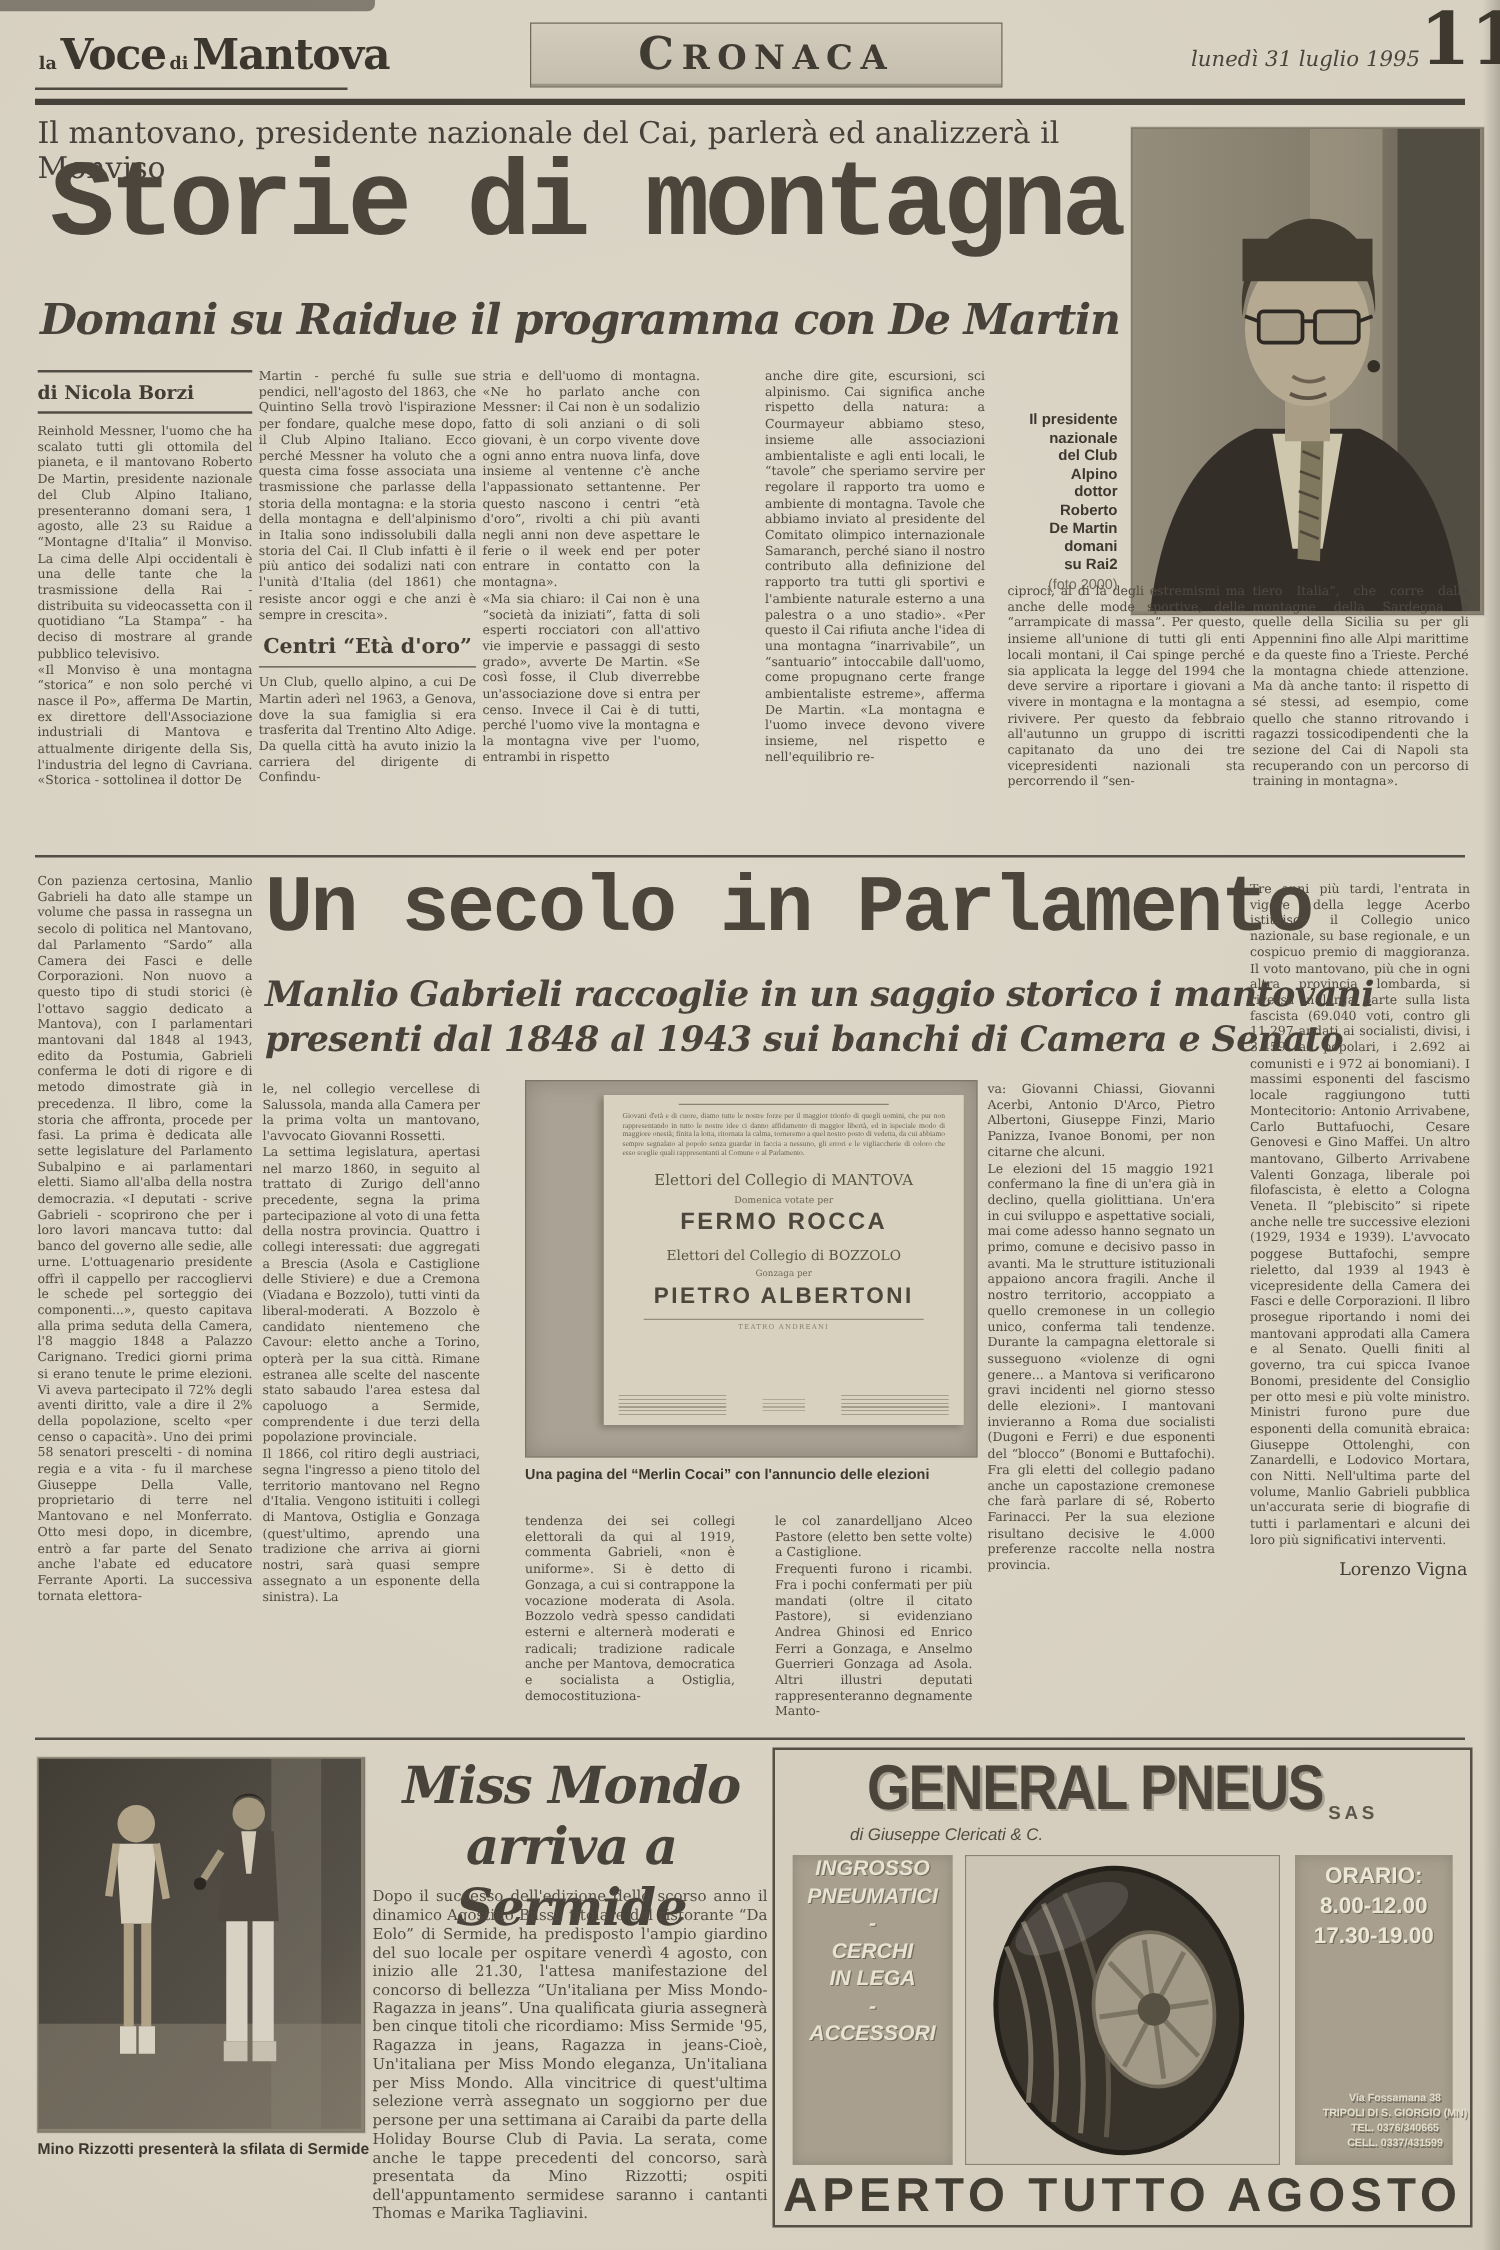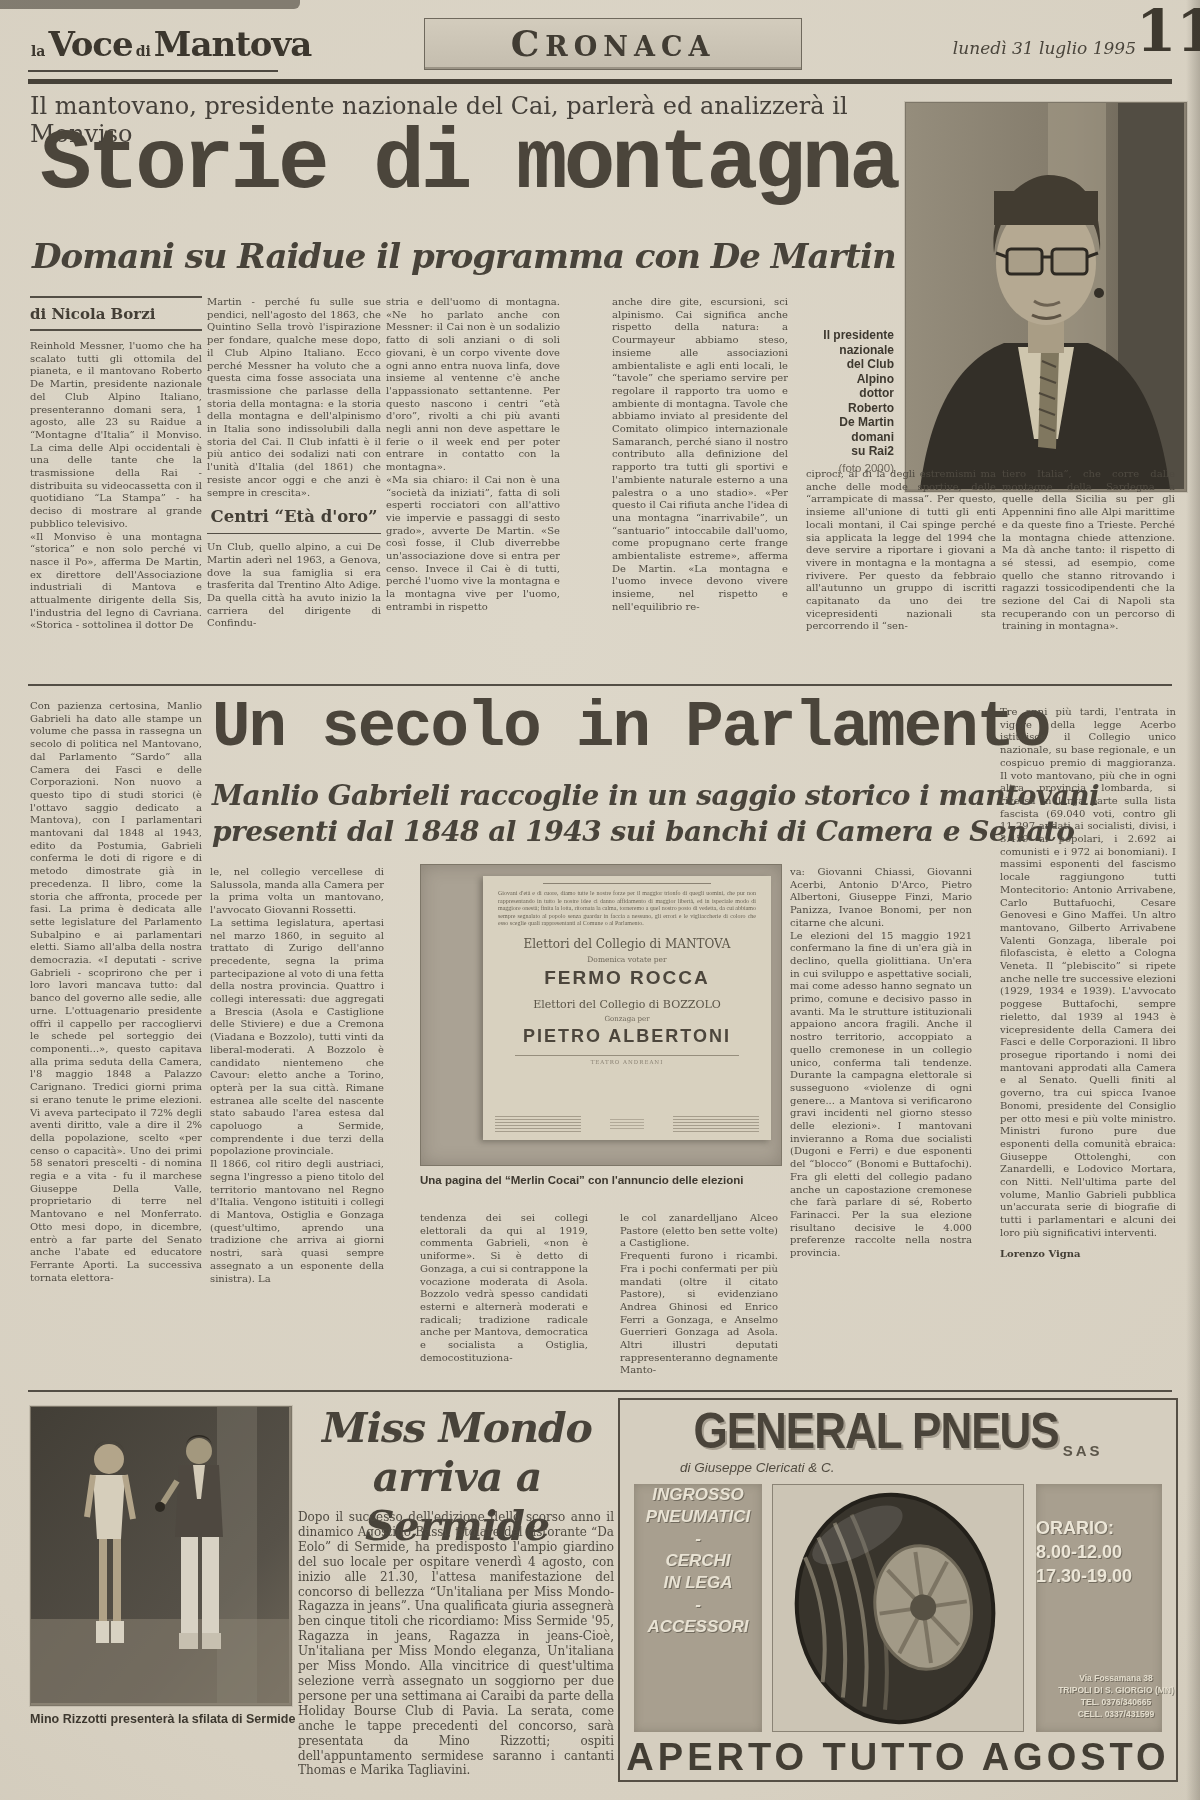--- a/index.html
+++ b/index.html
@@ -43,21 +43,21 @@
     border-bottom:1.5px solid #534e45;padding:8px 0 7px;margin-bottom:7px;}
   .photo-frame{position:absolute;border:1px solid #7d7668;background:#8a8273;box-shadow:0 0 0 1px #c5beaf;}
   .caption1{left:788px;top:328px;width:106px;text-align:right;font-size:12px;line-height:14.5px;white-space:pre-line;}
   .caption1-credit{position:absolute;left:788px;top:462px;width:106px;text-align:right;
     font-family:"Liberation Sans", sans-serif;font-size:11.5px;color:#6e675b;}
 
   
   .headline2{left:212px;top:690px;font-size:64px;line-height:76px;letter-spacing:-2px;}
   .subhead2{left:212px;top:778px;font-size:28px;line-height:36px;letter-spacing:-0.5px;}
   .caption2{left:420px;top:1174px;width:370px;font-size:11.5px;}
-  .signature{text-align:left;font-weight:bold;font-size:10px;color:#433e35;margin-top:8px;padding-right:2px;}
+  .signature{text-align:right;font-weight:normal;font-size:14px;color:#433e35;margin-top:8px;padding-right:2px;}
 
   
   .inset{position:absolute;left:420px;top:864px;width:360px;height:300px;background:#aaa294;
     border:1px solid #7d7668;box-shadow:inset 0 0 18px rgba(50,45,35,.25);}
   .inset-page{position:absolute;left:62px;top:11px;width:288px;height:264px;background:#d8d1bf;
     box-shadow:-3px 2px 6px rgba(40,36,28,.35);overflow:hidden;}
   .inset-topmark{width:58%;height:1px;background:#8a8273;margin:7px auto 0;}
   .inset-intro{font:6px/7.6px "Liberation Serif", serif;color:#6a6355;text-align:justify;margin:6px 15px 0;}
   .inset-el{font-family:"DejaVu Serif", serif;color:#5b5548;text-align:center;}
   .inset-line1{font-size:12px;margin-top:9px;}
@@ -91,21 +91,21 @@
     font-style:italic;font-size:13.5px;color:#514b40;}
   .ad-panel{position:absolute;top:84px;height:248px;background:#a89f8f;box-shadow:inset 0 0 10px rgba(60,55,45,.25);}
   .ad-left{left:14px;width:128px;display:flex;justify-content:center;}
   .ad-left-text{font-family:"Liberation Sans", sans-serif;font-style:italic;font-weight:bold;
     font-size:17px;line-height:22px;color:#e8e2d3;text-align:center;white-space:pre-line;
     text-shadow:1px 1px 0 rgba(60,55,45,.5);}
   .ad-center{position:absolute;left:152px;top:84px;width:252px;height:248px;background:#ccc5b5;
     border:1px solid #8a8375;box-sizing:border-box;}
   .ad-right{left:416px;width:126px;}
   .ad-orario{font-family:"Liberation Sans", sans-serif;font-weight:bold;font-size:18px;line-height:24px;
-    color:#ece6d7;white-space:pre-line;margin-top:32px;text-shadow:1px 1px 0 rgba(60,55,45,.5);}
+    color:#ece6d7;text-align:center;white-space:pre-line;margin-top:4px;text-shadow:1px 1px 0 rgba(60,55,45,.5);}
   .ad-address{position:absolute;left:0;bottom:12px;width:100%;font-family:"Liberation Sans", sans-serif;
     font-weight:bold;font-size:8.5px;line-height:12px;color:#e3ddcd;text-align:center;white-space:pre-line;
     text-shadow:1px 1px 0 rgba(60,55,45,.5);padding-left:17px;}
   .ad-footer{position:absolute;left:0;top:336px;width:100%;text-align:center;
     font-family:"Liberation Sans", sans-serif;font-weight:bold;font-size:38px;letter-spacing:4px;color:#433e34;}
 </style>
 </head>
 <body>
 
 <div class="page">

